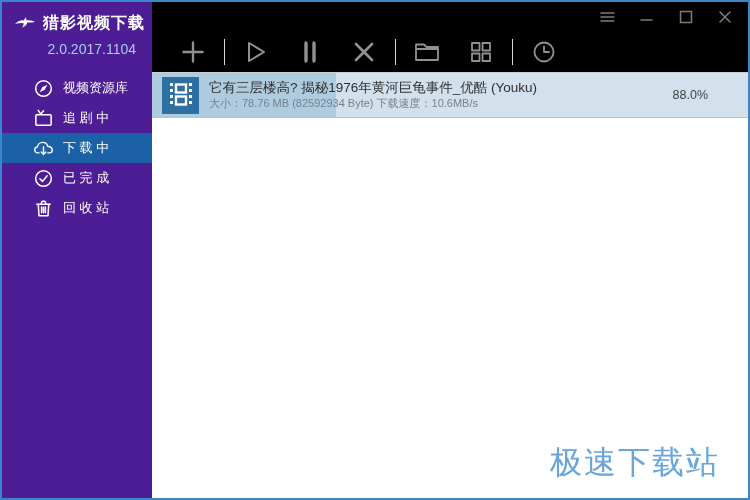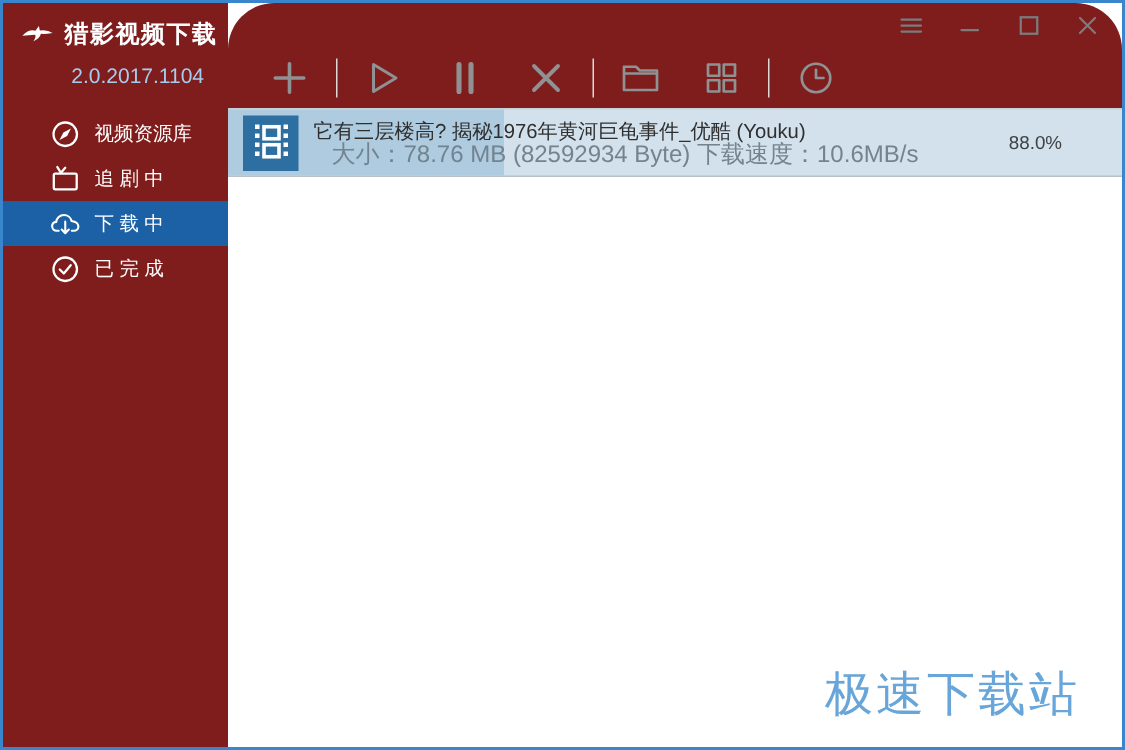--- a/index.html
+++ b/index.html
@@ -1,48 +1,48 @@
 <!DOCTYPE html>
 <html><head>
 <meta charset="utf-8">
 <style>
   html,body{margin:0;padding:0;width:750px;height:500px;overflow:hidden;
     font-family:"Liberation Sans","DejaVu Sans",sans-serif;}
   .window{position:absolute;inset:0;background:#fff;border:2px solid #3a86cc;
     box-sizing:border-box;display:flex;}
   
-  .sidebar{width:150px;flex:0 0 150px;background:#7f1d1d;color:#fff;box-sizing:border-box;}
+  .sidebar{width:150px;flex:0 0 150px;background:#4c1d95;color:#fff;box-sizing:border-box;}
   .brand{display:flex;align-items:center;gap:7px;padding:10px 0 0 12px;}
   .brand-title{font-size:16px;font-weight:bold;letter-spacing:1px;white-space:nowrap;}
   .version{font-size:14px;color:#a5cdef;text-align:right;padding:7px 16px 0 0;}
   .menu{margin-top:16px;}
   .menu-item{display:flex;align-items:center;gap:9px;height:30px;padding-left:31px;
     font-size:13px;cursor:pointer;white-space:nowrap;}
   .menu-item.active{background:#1c61a6;}
   .menu-item .ic{width:21px;height:21px;flex:0 0 21px;display:flex;align-items:center;justify-content:center;}
   .menu-item svg{display:block;}
   
-  .main{flex:1;display:flex;flex-direction:column;position:relative;background:#7f1d1d;min-width:0;border-radius:31px;}
+  .main{flex:1;display:flex;flex-direction:column;position:relative;background:#000000;min-width:0;}
   .winbar{height:30px;display:flex;align-items:center;justify-content:flex-end;
     gap:24px;padding-right:16px;}
   .winbtn{width:15px;height:15px;display:flex;align-items:center;justify-content:center;cursor:pointer;}
   .toolbar{height:40px;display:flex;align-items:center;padding-left:14px;}
   .tbtn{width:26px;height:26px;display:flex;align-items:center;justify-content:center;
     margin:0 14px;cursor:pointer;}
   .tsep{width:1px;height:26px;background:#d9d9d9;margin:0 4px;}
   
   .row{position:relative;height:44px;border-top:1px solid #c6cfd6;border-bottom:1px solid #b8c2c9;
     background:#d2e1ec;display:flex;align-items:center;cursor:pointer;}
   .row-progress{position:absolute;left:0;top:0;bottom:0;background:#aecbdf;width:0;}
   .row-content{position:relative;display:flex;align-items:center;width:100%;}
   .file-icon{width:37px;height:37px;background:#2e6fa2;margin-left:10px;flex:0 0 37px;
     display:flex;align-items:center;justify-content:center;}
   .row-text{margin-left:10px;min-width:0;}
   .row-title{font-size:13.5px;color:#2f2f2f;line-height:17px;white-space:nowrap;}
-  .row-sub{font-size:16px;color:#73838f;line-height:15px;white-space:nowrap;margin-left:12px;}
+  .row-sub{font-size:11px;color:#73838f;line-height:15px;white-space:nowrap;}
   .row-pct{margin-left:auto;margin-right:40px;font-size:12.5px;color:#3f4345;}
   .listarea{flex:1;background:#fff;}
   .watermark{position:absolute;right:28px;bottom:13px;font-size:32px;font-weight:400;
     color:#68a5d9;letter-spacing:2px;}
   .stroke{stroke:#fff;stroke-width:1.6;fill:none;stroke-linecap:round;stroke-linejoin:round;}
   .gstroke{stroke:#8f9193;stroke-width:1.8;fill:none;stroke-linecap:round;stroke-linejoin:round;}
   .wstroke{stroke:#7a7c7e;stroke-width:1.5;fill:none;stroke-linecap:round;}
 </style>
 </head>
 <body>
@@ -95,20 +95,30 @@
       <div class="menu-item">
         <span class="ic">
           <svg width="21" height="21" viewBox="0 0 22 22">
             <circle class="stroke" cx="11" cy="11" r="8.2"></circle>
             <path class="stroke" d="M7.2 11.2 L10 14 L14.8 8.2"></path>
           </svg>
         </span>
         <span>已 完 成</span>
       </div>
 
+      <div class="menu-item">
+        <span class="ic">
+          <svg width="21" height="21" viewBox="0 0 22 22">
+            <path class="stroke" d="M4 6.5 H18 M8.5 6 L9.5 3.5 H12.5 L13.5 6"></path>
+            <path class="stroke" d="M5.5 6.5 L6.3 18.5 H15.7 L16.5 6.5"></path>
+            <path class="stroke" d="M9 9.5 V15.5 M11 9.5 V15.5 M13 9.5 V15.5"></path>
+          </svg>
+        </span>
+        <span>回 收 站</span>
+      </div>
 
     </div>
   </div>
 
   <div class="main">
 
     <div class="winbar">
       <span class="winbtn">
         <svg width="15" height="12" viewBox="0 0 15 12">
           <path class="wstroke" d="M1 2 H14 M1 6 H14 M1 10 H14"></path>

